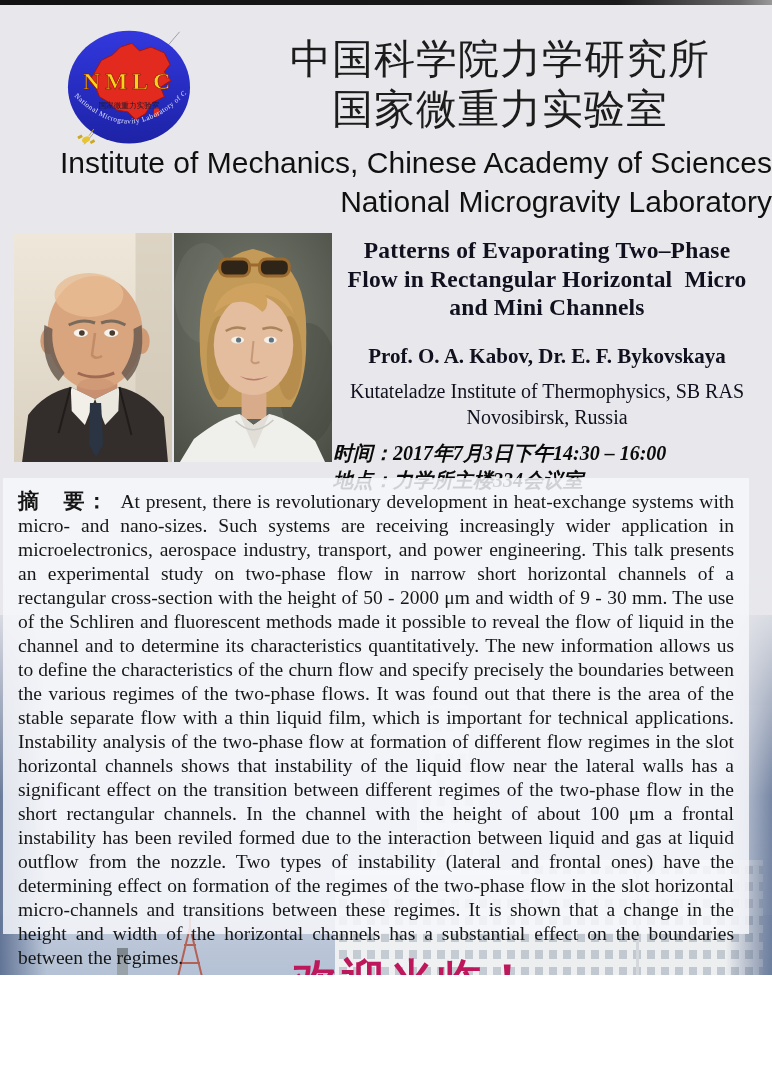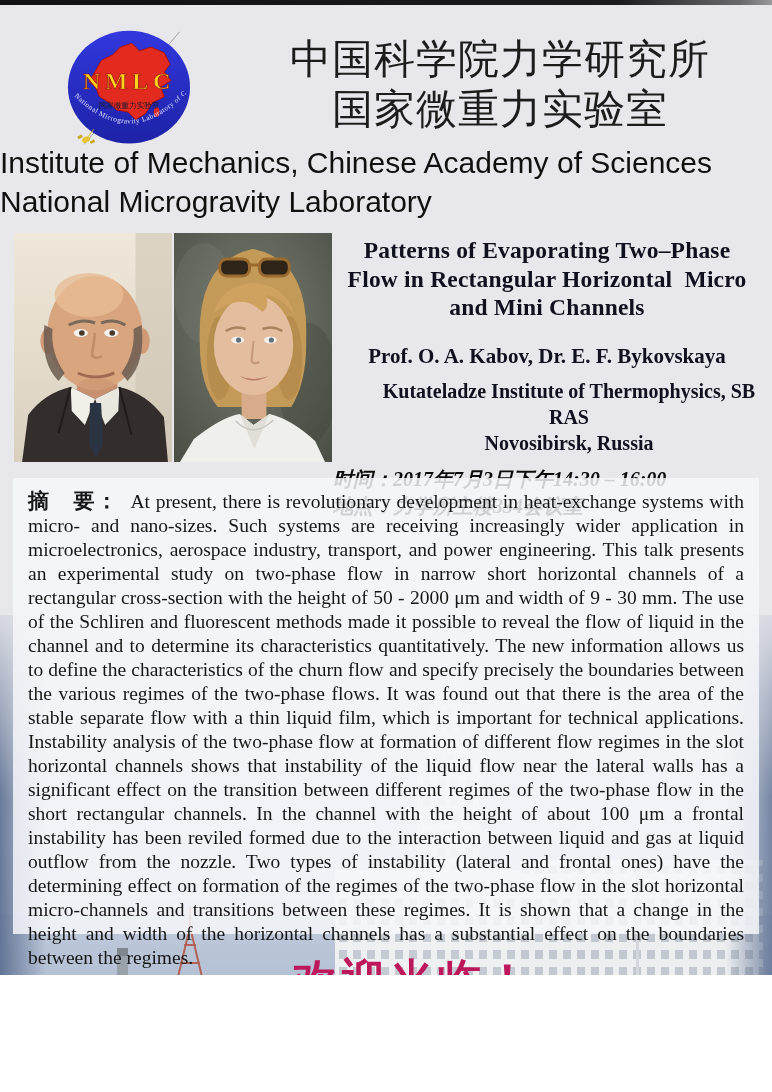--- a/index.html
+++ b/index.html
@@ -19,40 +19,40 @@
   .logo { position:absolute; left:56px; top:28px; width:146px; height:124px; }
   .logo svg { display:block; width:100%; height:100%; }
 
   .cn-block {
     position:absolute; left:220px; top:34px; width:560px;
     text-align:center; color:#1c1c1c;
     font-size:41px; line-height:50px; letter-spacing:1px;
     font-weight:500;
   }
   .en-line {
-    position:absolute; left:0; width:772px; text-align:left;
+    position:absolute; left:0; width:772px; text-align:right;
     font-family:"Liberation Sans","DejaVu Sans",sans-serif;
     font-size:30px; color:#101010; white-space:nowrap;
   }
   .en-line.l1 { top:146px; }
   .en-line.l2 { top:185px; }
 
   .photos { position:absolute; left:14px; top:233px; width:318px; height:229px; display:flex; gap:2px; }
   .photo { width:158px; height:229px; }
   .photo svg { display:block; width:100%; height:100%; }
 
   .info { position:absolute; left:333px; top:236px; width:428px; text-align:center; color:#10101e; }
   .title { font-size:23.5px; font-weight:bold; line-height:28.5px; letter-spacing:.2px; }
   .speakers { margin-top:22px; font-size:21px; font-weight:bold; }
-  .affil { margin-top:9px; font-size:20px; font-weight:bold; line-height:26px;margin-left:44px; }
+  .affil { margin-top:9px; font-size:20px; font-weight:normal; line-height:26px; }
   .when-where { margin-top:10px; text-align:left; font-size:20px; font-weight:bold; color:#0a0a0a; line-height:27px;
     font-family:"Liberation Serif","DejaVu Serif",serif;font-style:italic; }
 
   .abstract {
-    position:absolute; left:13px; top:478px; width:746px; height:456px;
+    position:absolute; left:3px; top:478px; width:746px; height:456px;
     background:rgba(246,247,250,0.84);
     box-sizing:border-box; padding:11px 15px 0 15px;
   }
   .abstract p { margin:0; font-size:19.5px; line-height:24px; text-align:justify; color:#161616; }
   .abstract .lbl { font-weight:bold; font-size:21px; letter-spacing:1px; }
 
   .welcome {
     position:absolute; left:293px; top:951px;
     font-family:"Liberation Sans","DejaVu Sans",sans-serif;
     font-size:45px; font-weight:bold; color:#be185d; letter-spacing:3px; white-space:nowrap;

